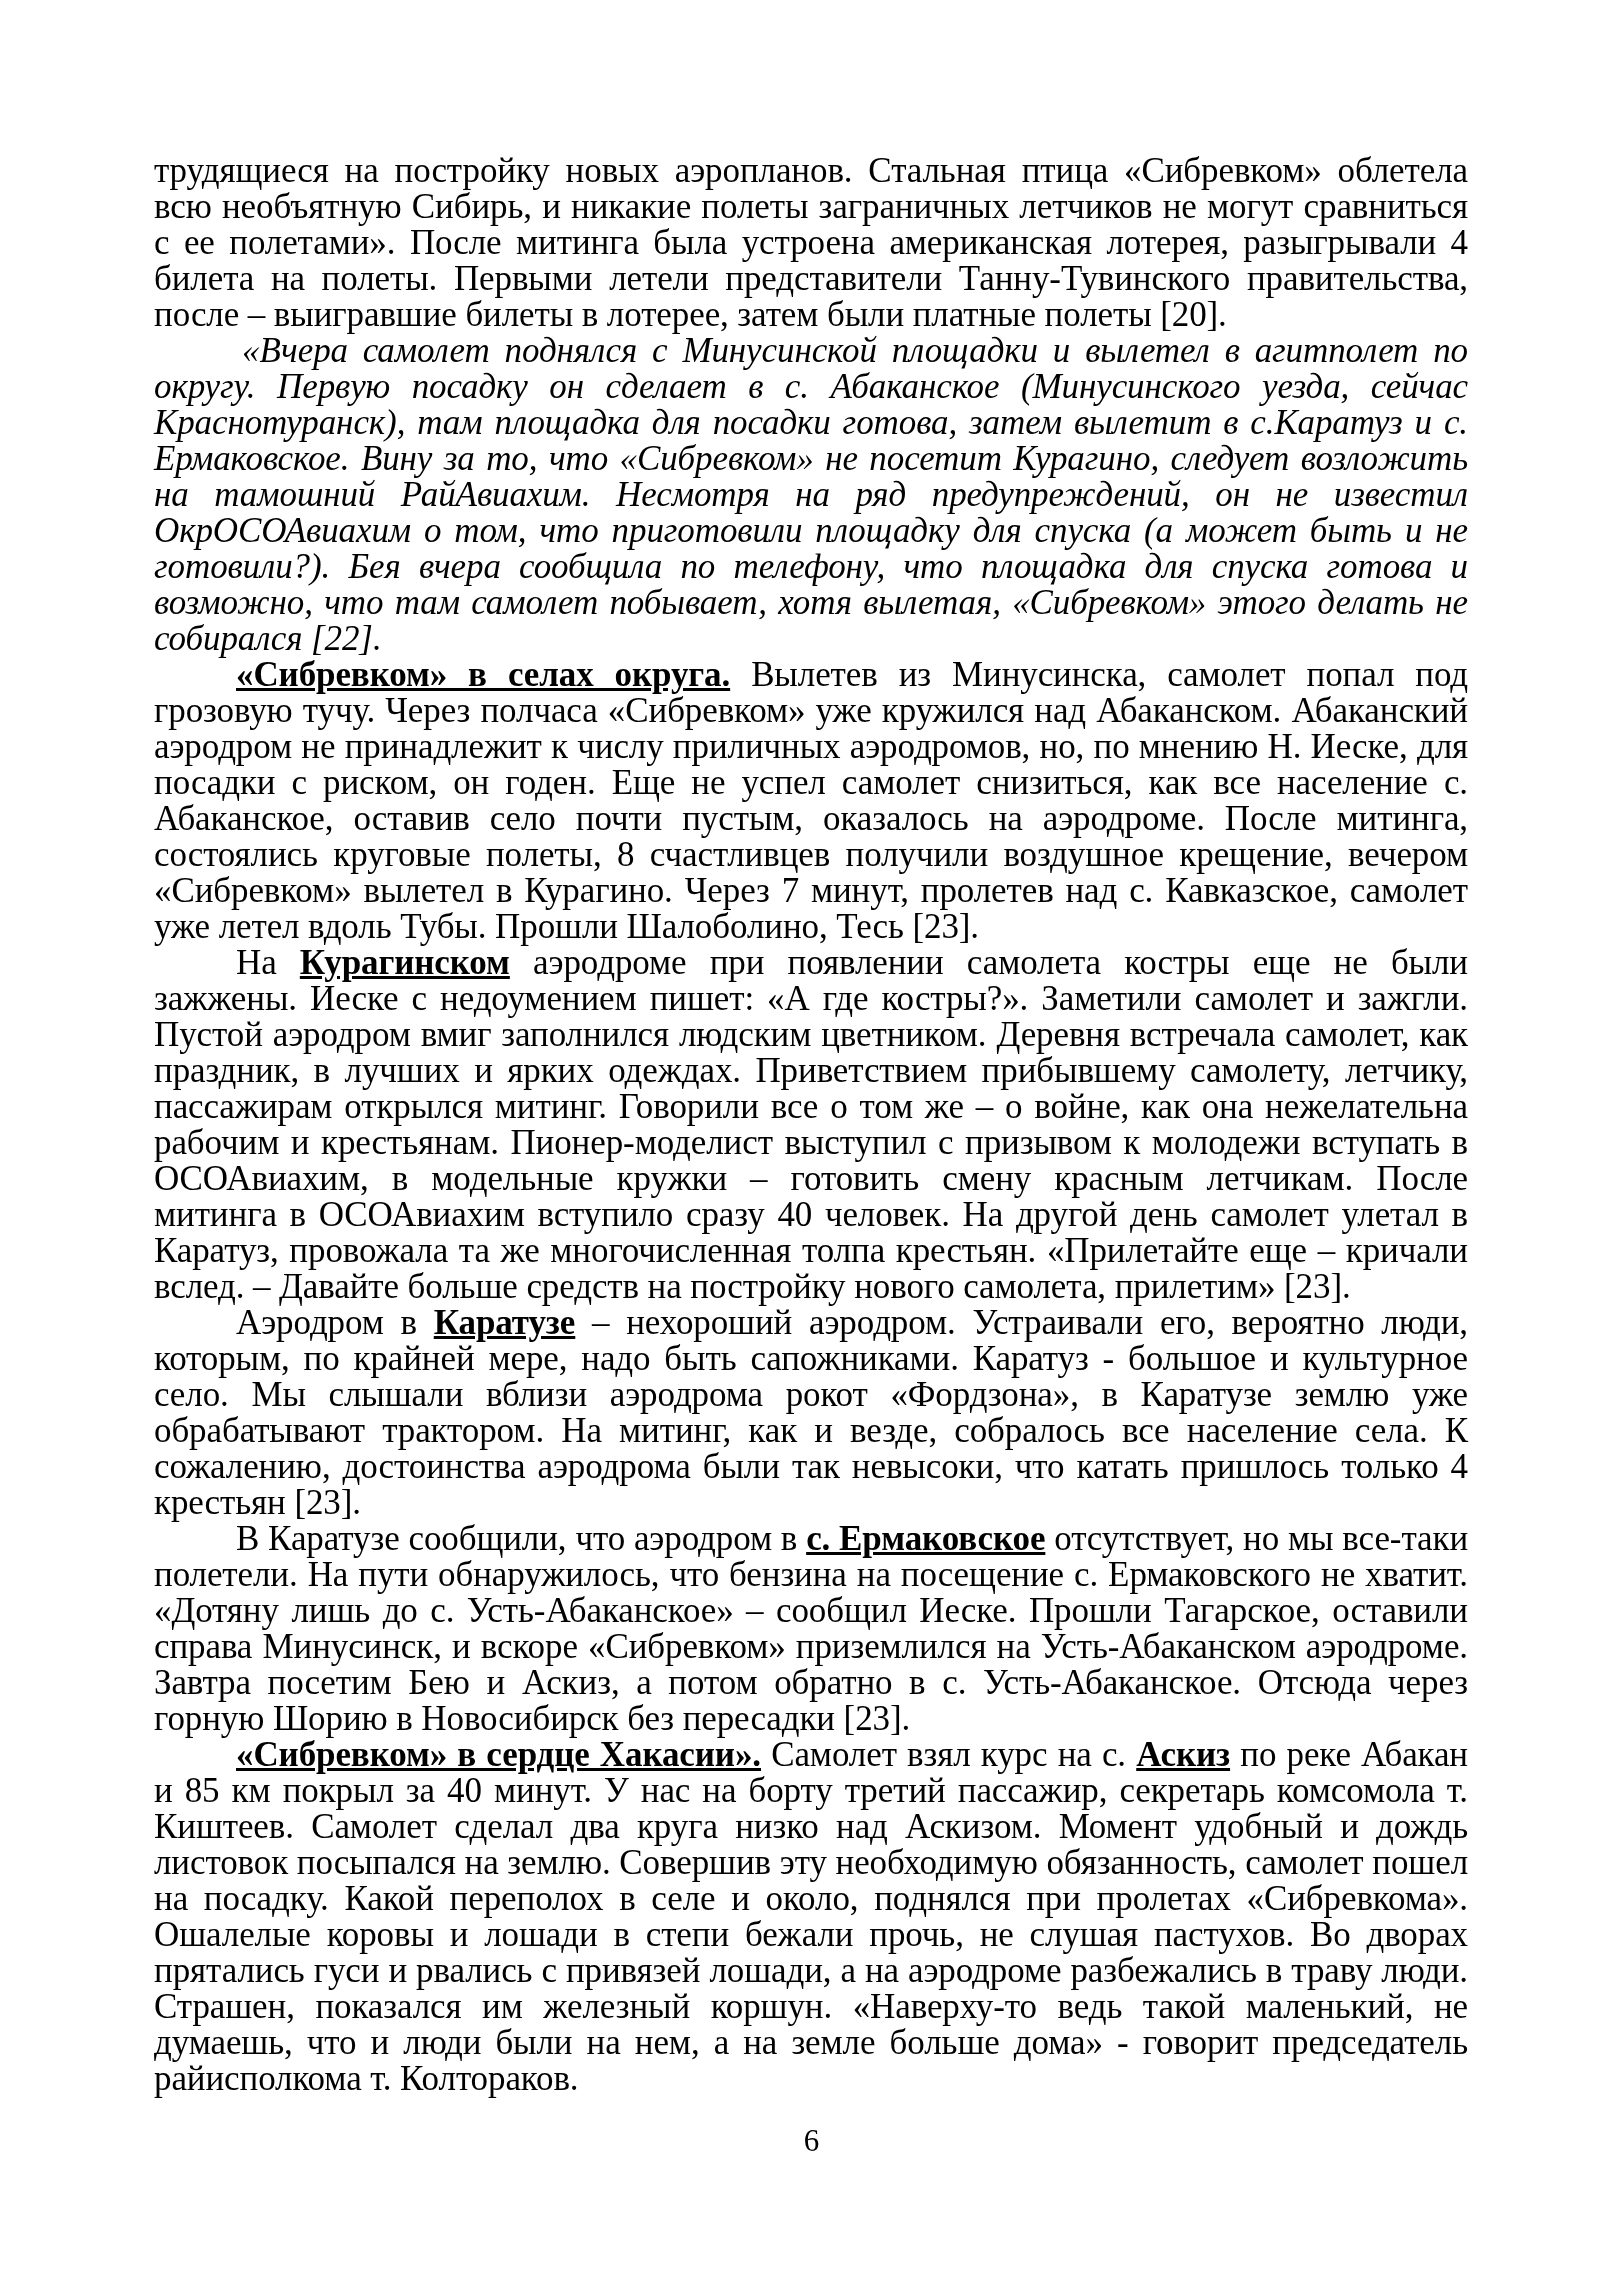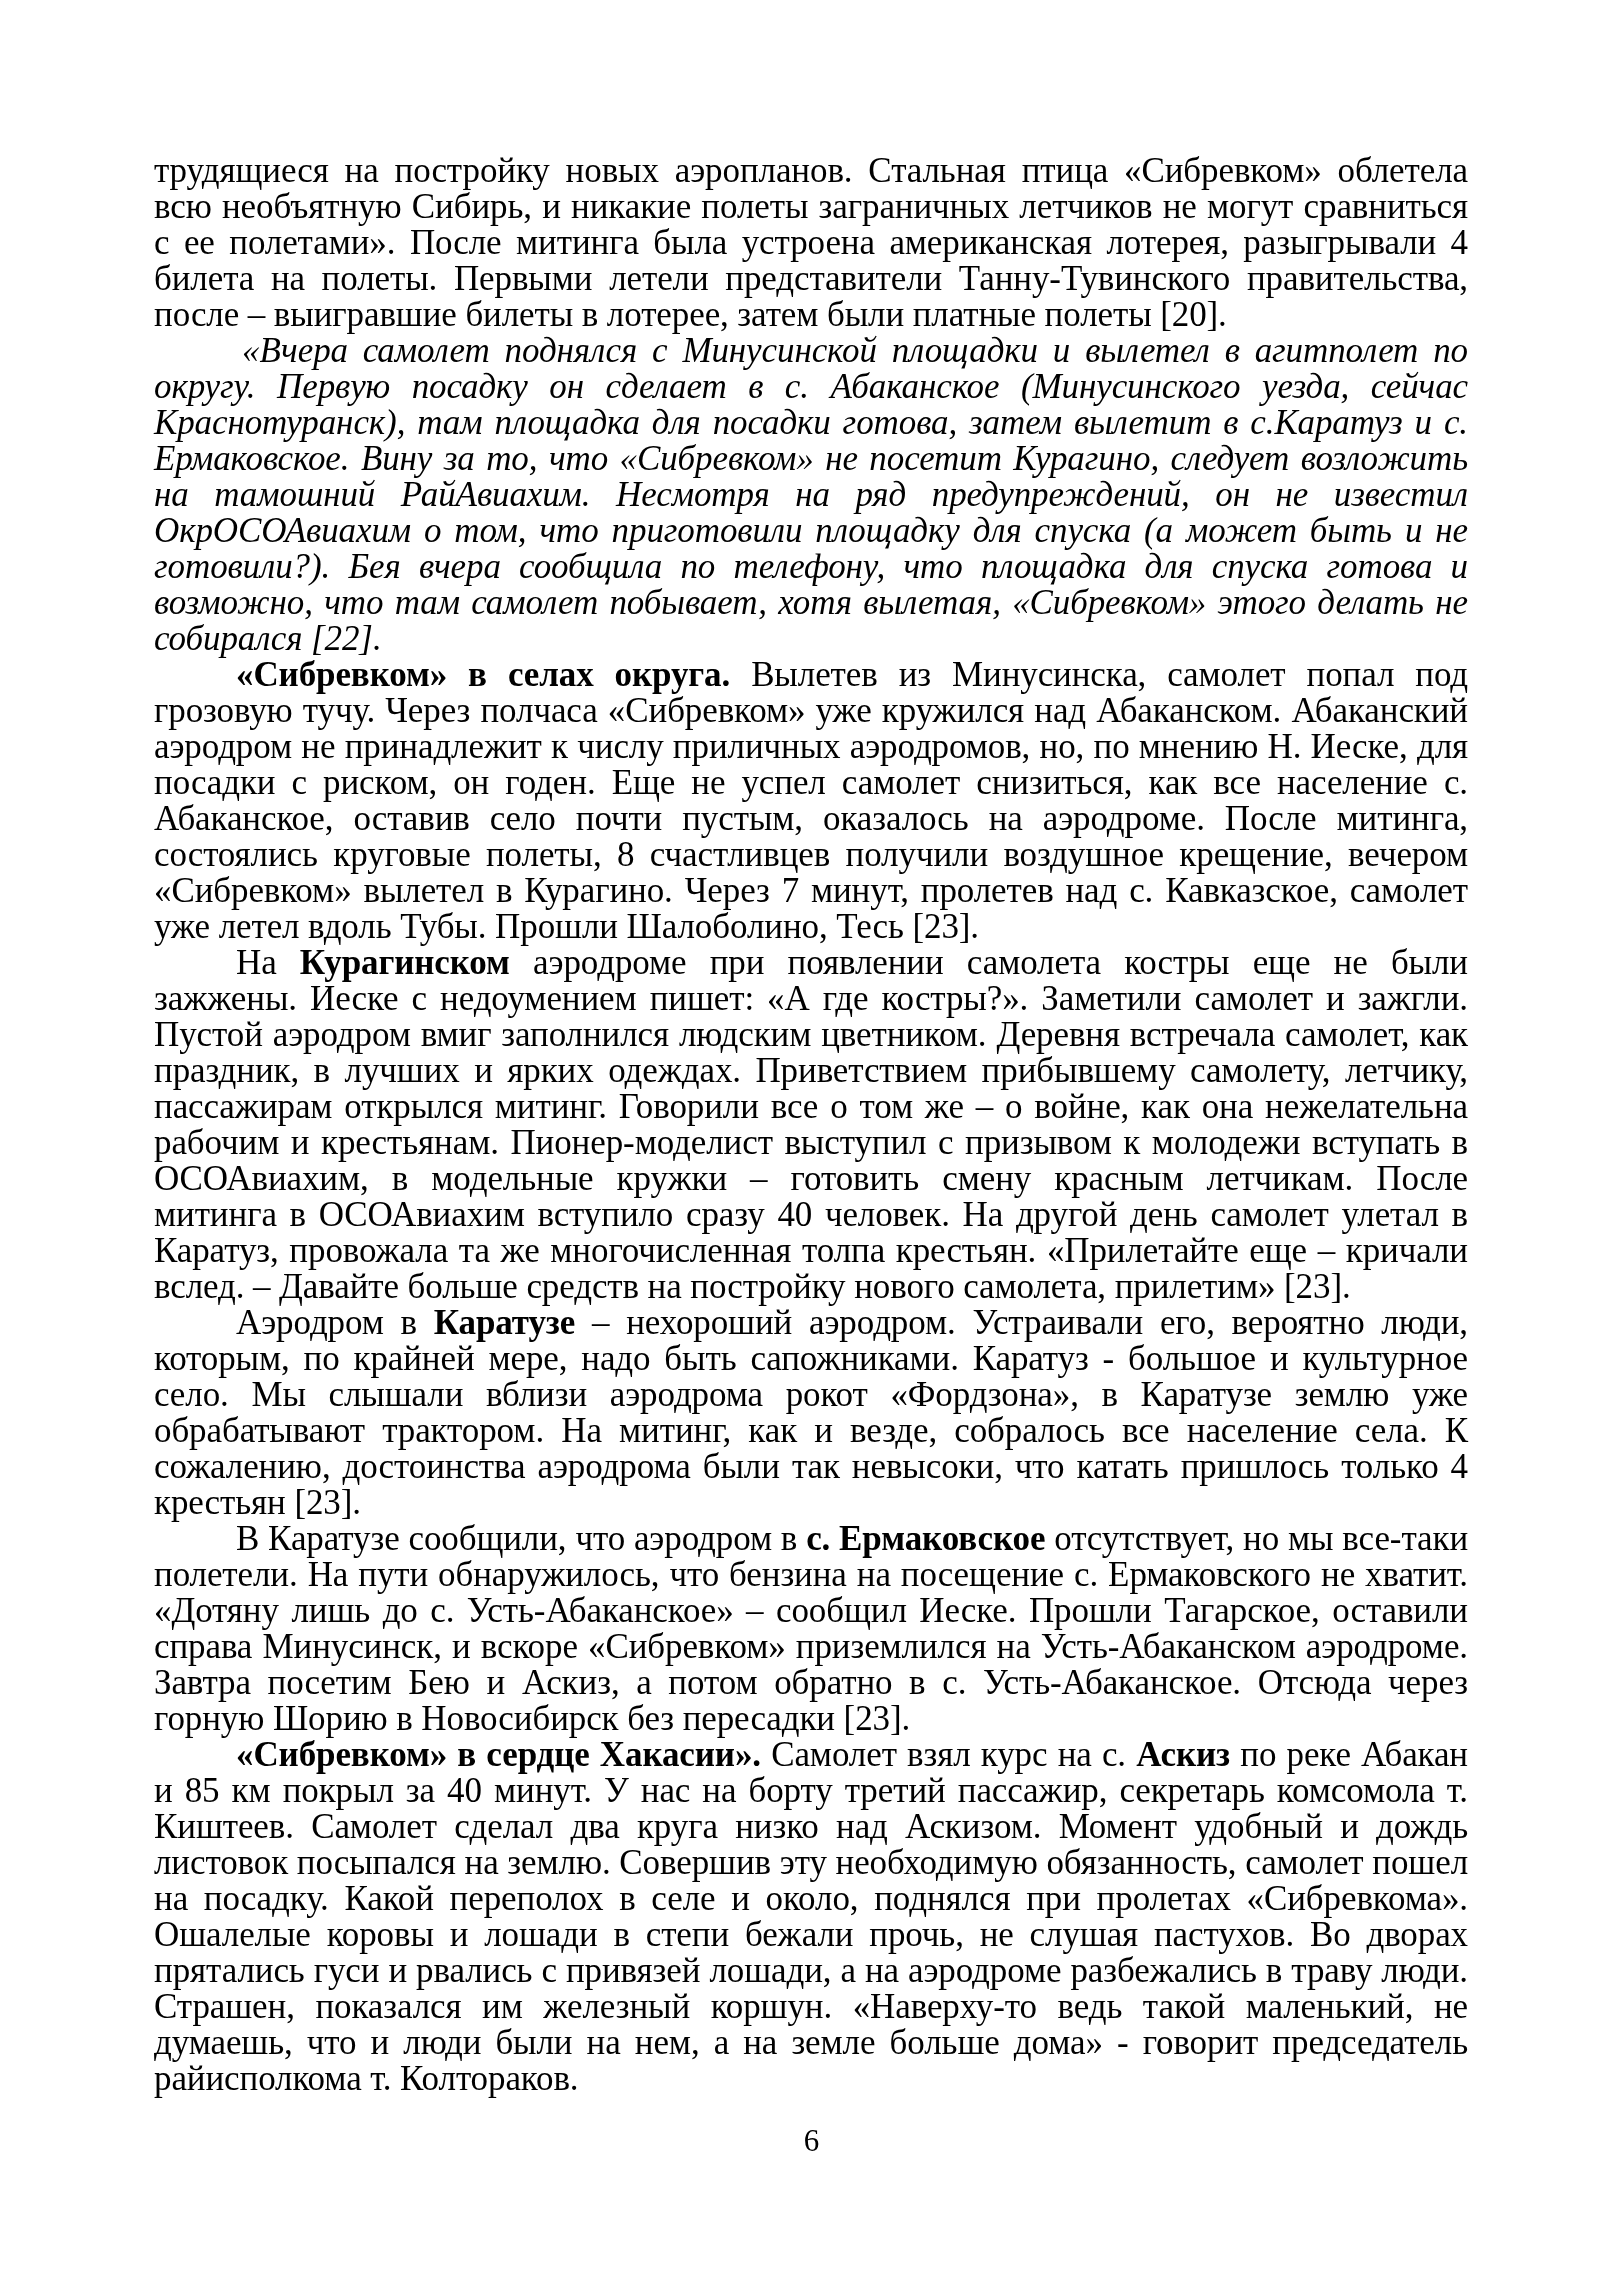--- a/index.html
+++ b/index.html
@@ -36,21 +36,21 @@
     margin: 0;
     text-indent: 82px;
   }
   .para.no-indent {
     text-indent: 0;
   }
   .para.wide-indent {
     text-indent: 88px;
     font-style: italic;
   }
-  .b { font-weight: bold; }
+  .b { font-weight: bold; text-decoration: underline; }
   .page-number {
     position: absolute;
     left: 0;
     width: 1623px;
     top: 2123px;
     text-align: center;
     font-size: 31px;
     line-height: 36px;
   }
 </style>

